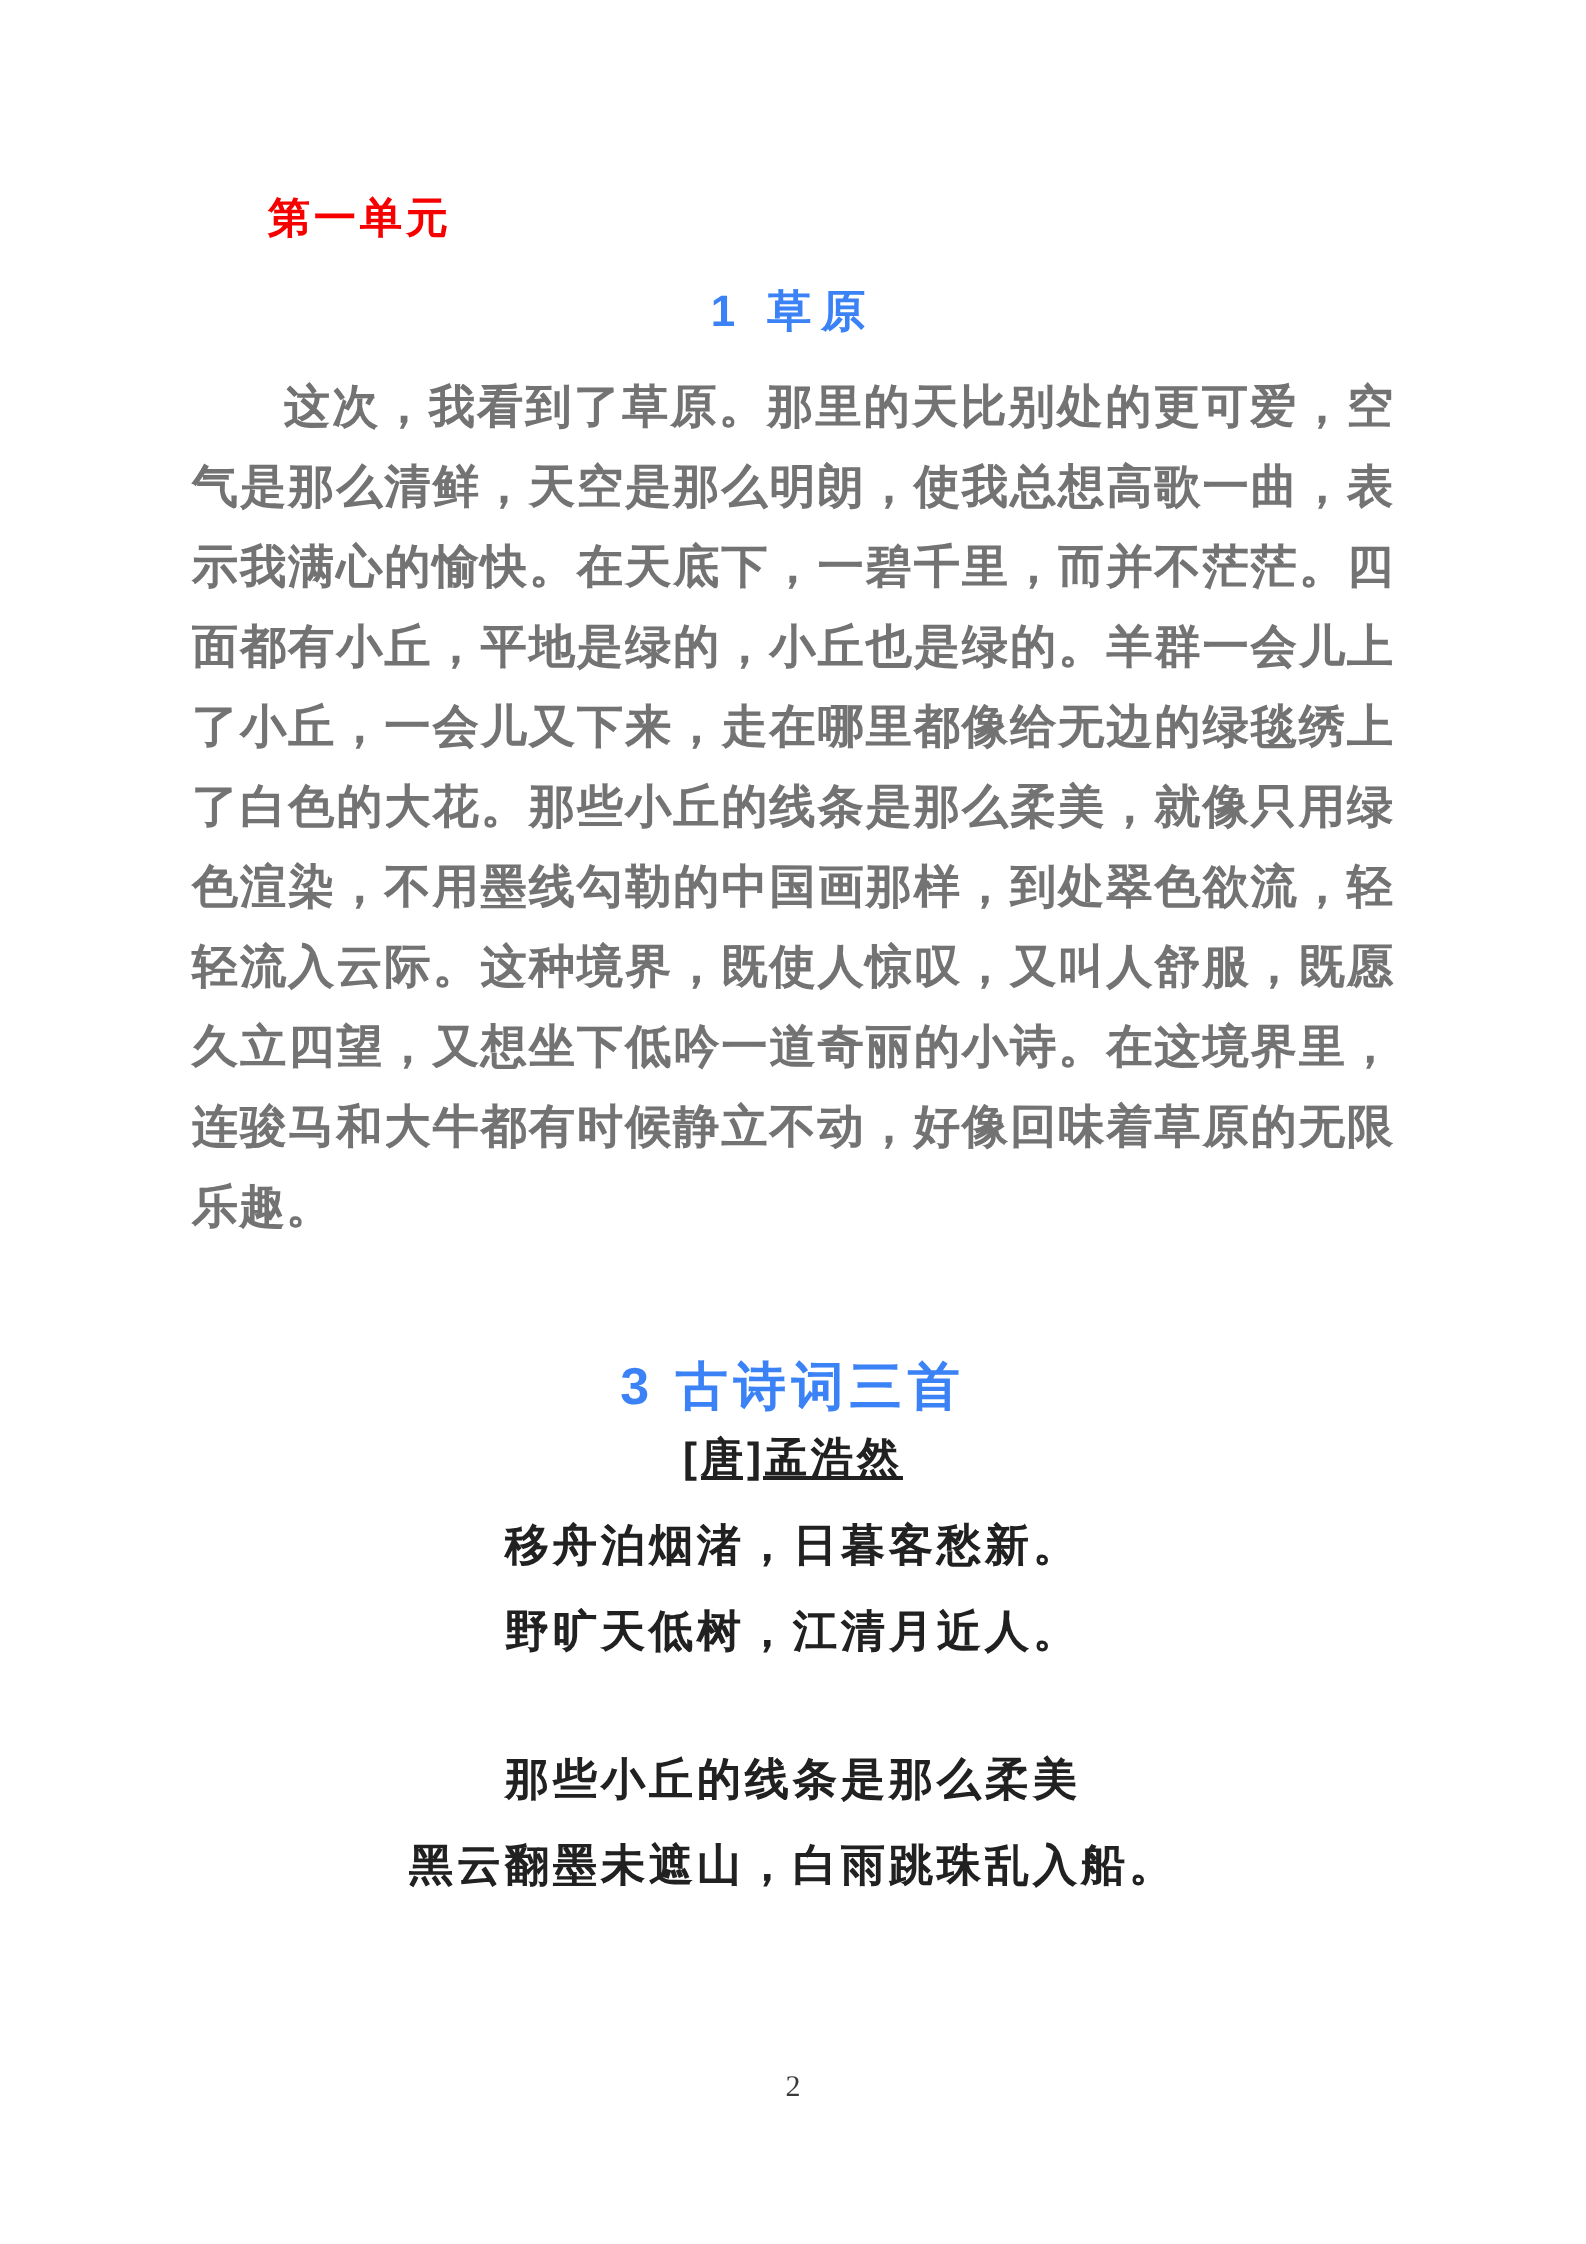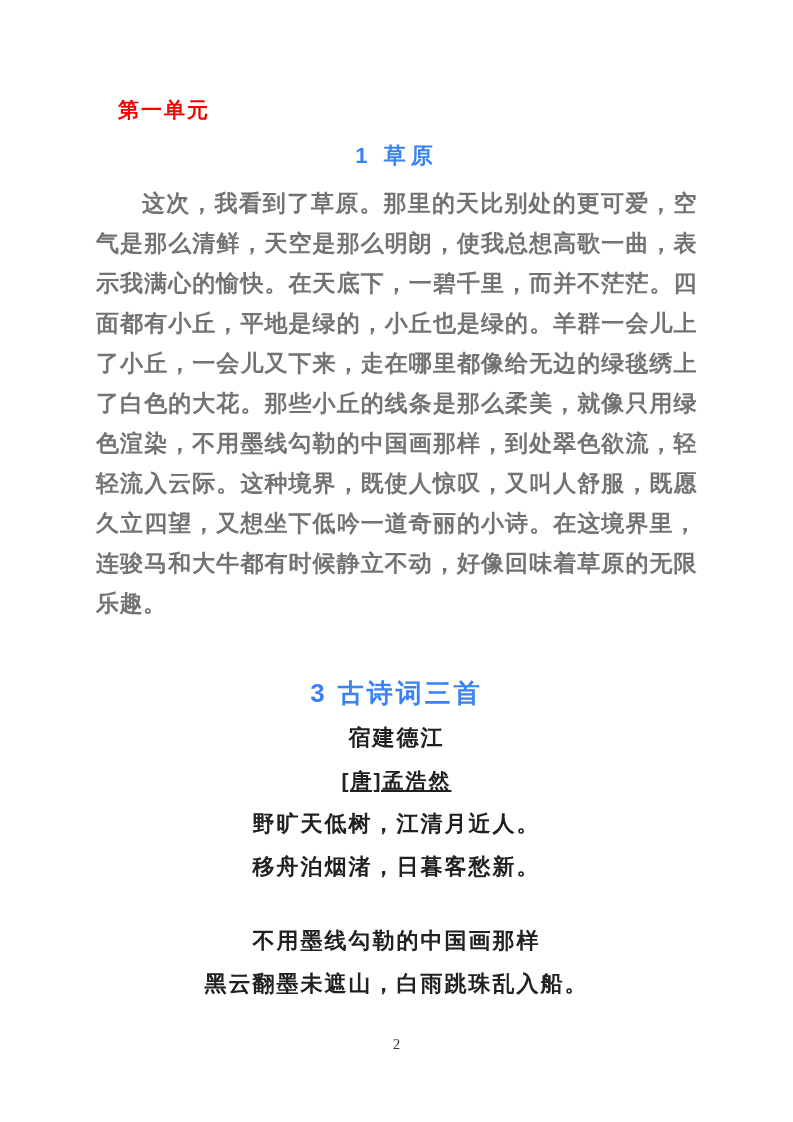--- a/index.html
+++ b/index.html
@@ -17,21 +17,21 @@
     padding: 96px 96px 0 96px;
     overflow: hidden;
     font-family: "Liberation Sans", "DejaVu Sans", sans-serif;
     color: #222222;
   }
   .unit-heading {
     color: #f70000;
     font-weight: bold;
     font-size: 21px;
     line-height: 28px;
-    margin: 0 0 0 22px;
+    margin: 0 0 0 38px;
     letter-spacing: 2px;
   }
   .lesson-title {
     color: #3b82f6;
     font-weight: bold;
     font-size: 22px;
     line-height: 30px;
     text-align: center;
     margin: 17px 0 0 0;
     letter-spacing: 5px;
@@ -94,28 +94,27 @@
 <div class="page">
 
   <div class="unit-heading">第一单元</div>
 
   <div class="lesson-title">1 草原</div>
 
   <p class="body-paragraph">这次，我看到了草原。那里的天比别处的更可爱，空气是那么清鲜，天空是那么明朗，使我总想高歌一曲，表示我满心的愉快。在天底下，一碧千里，而并不茫茫。四面都有小丘，平地是绿的，小丘也是绿的。羊群一会儿上了小丘，一会儿又下来，走在哪里都像给无边的绿毯绣上了白色的大花。那些小丘的线条是那么柔美，就像只用绿色渲染，不用墨线勾勒的中国画那样，到处翠色欲流，轻轻流入云际。这种境界，既使人惊叹，又叫人舒服，既愿久立四望，又想坐下低吟一道奇丽的小诗。在这境界里，连骏马和大牛都有时候静立不动，好像回味着草原的无限乐趣。</p>
 
   <div class="poems-heading">3 古诗词三首</div>
 
-  <div class="poem-title first">宿建德江</div>
 
   <div class="poem-author">[唐]孟浩然</div>
 
+  <div class="poem-line">移舟泊烟渚，日暮客愁新。</div>
+
   <div class="poem-line">野旷天低树，江清月近人。</div>
 
-  <div class="poem-line">移舟泊烟渚，日暮客愁新。</div>
-
-  <div class="poem-title second">不用墨线勾勒的中国画那样</div>
+  <div class="poem-title second">那些小丘的线条是那么柔美</div>
 
 
   <div class="poem-line">黑云翻墨未遮山，白雨跳珠乱入船。</div>
 
   <div class="page-number">2</div>
 
 </div>
 
 </body></html>

